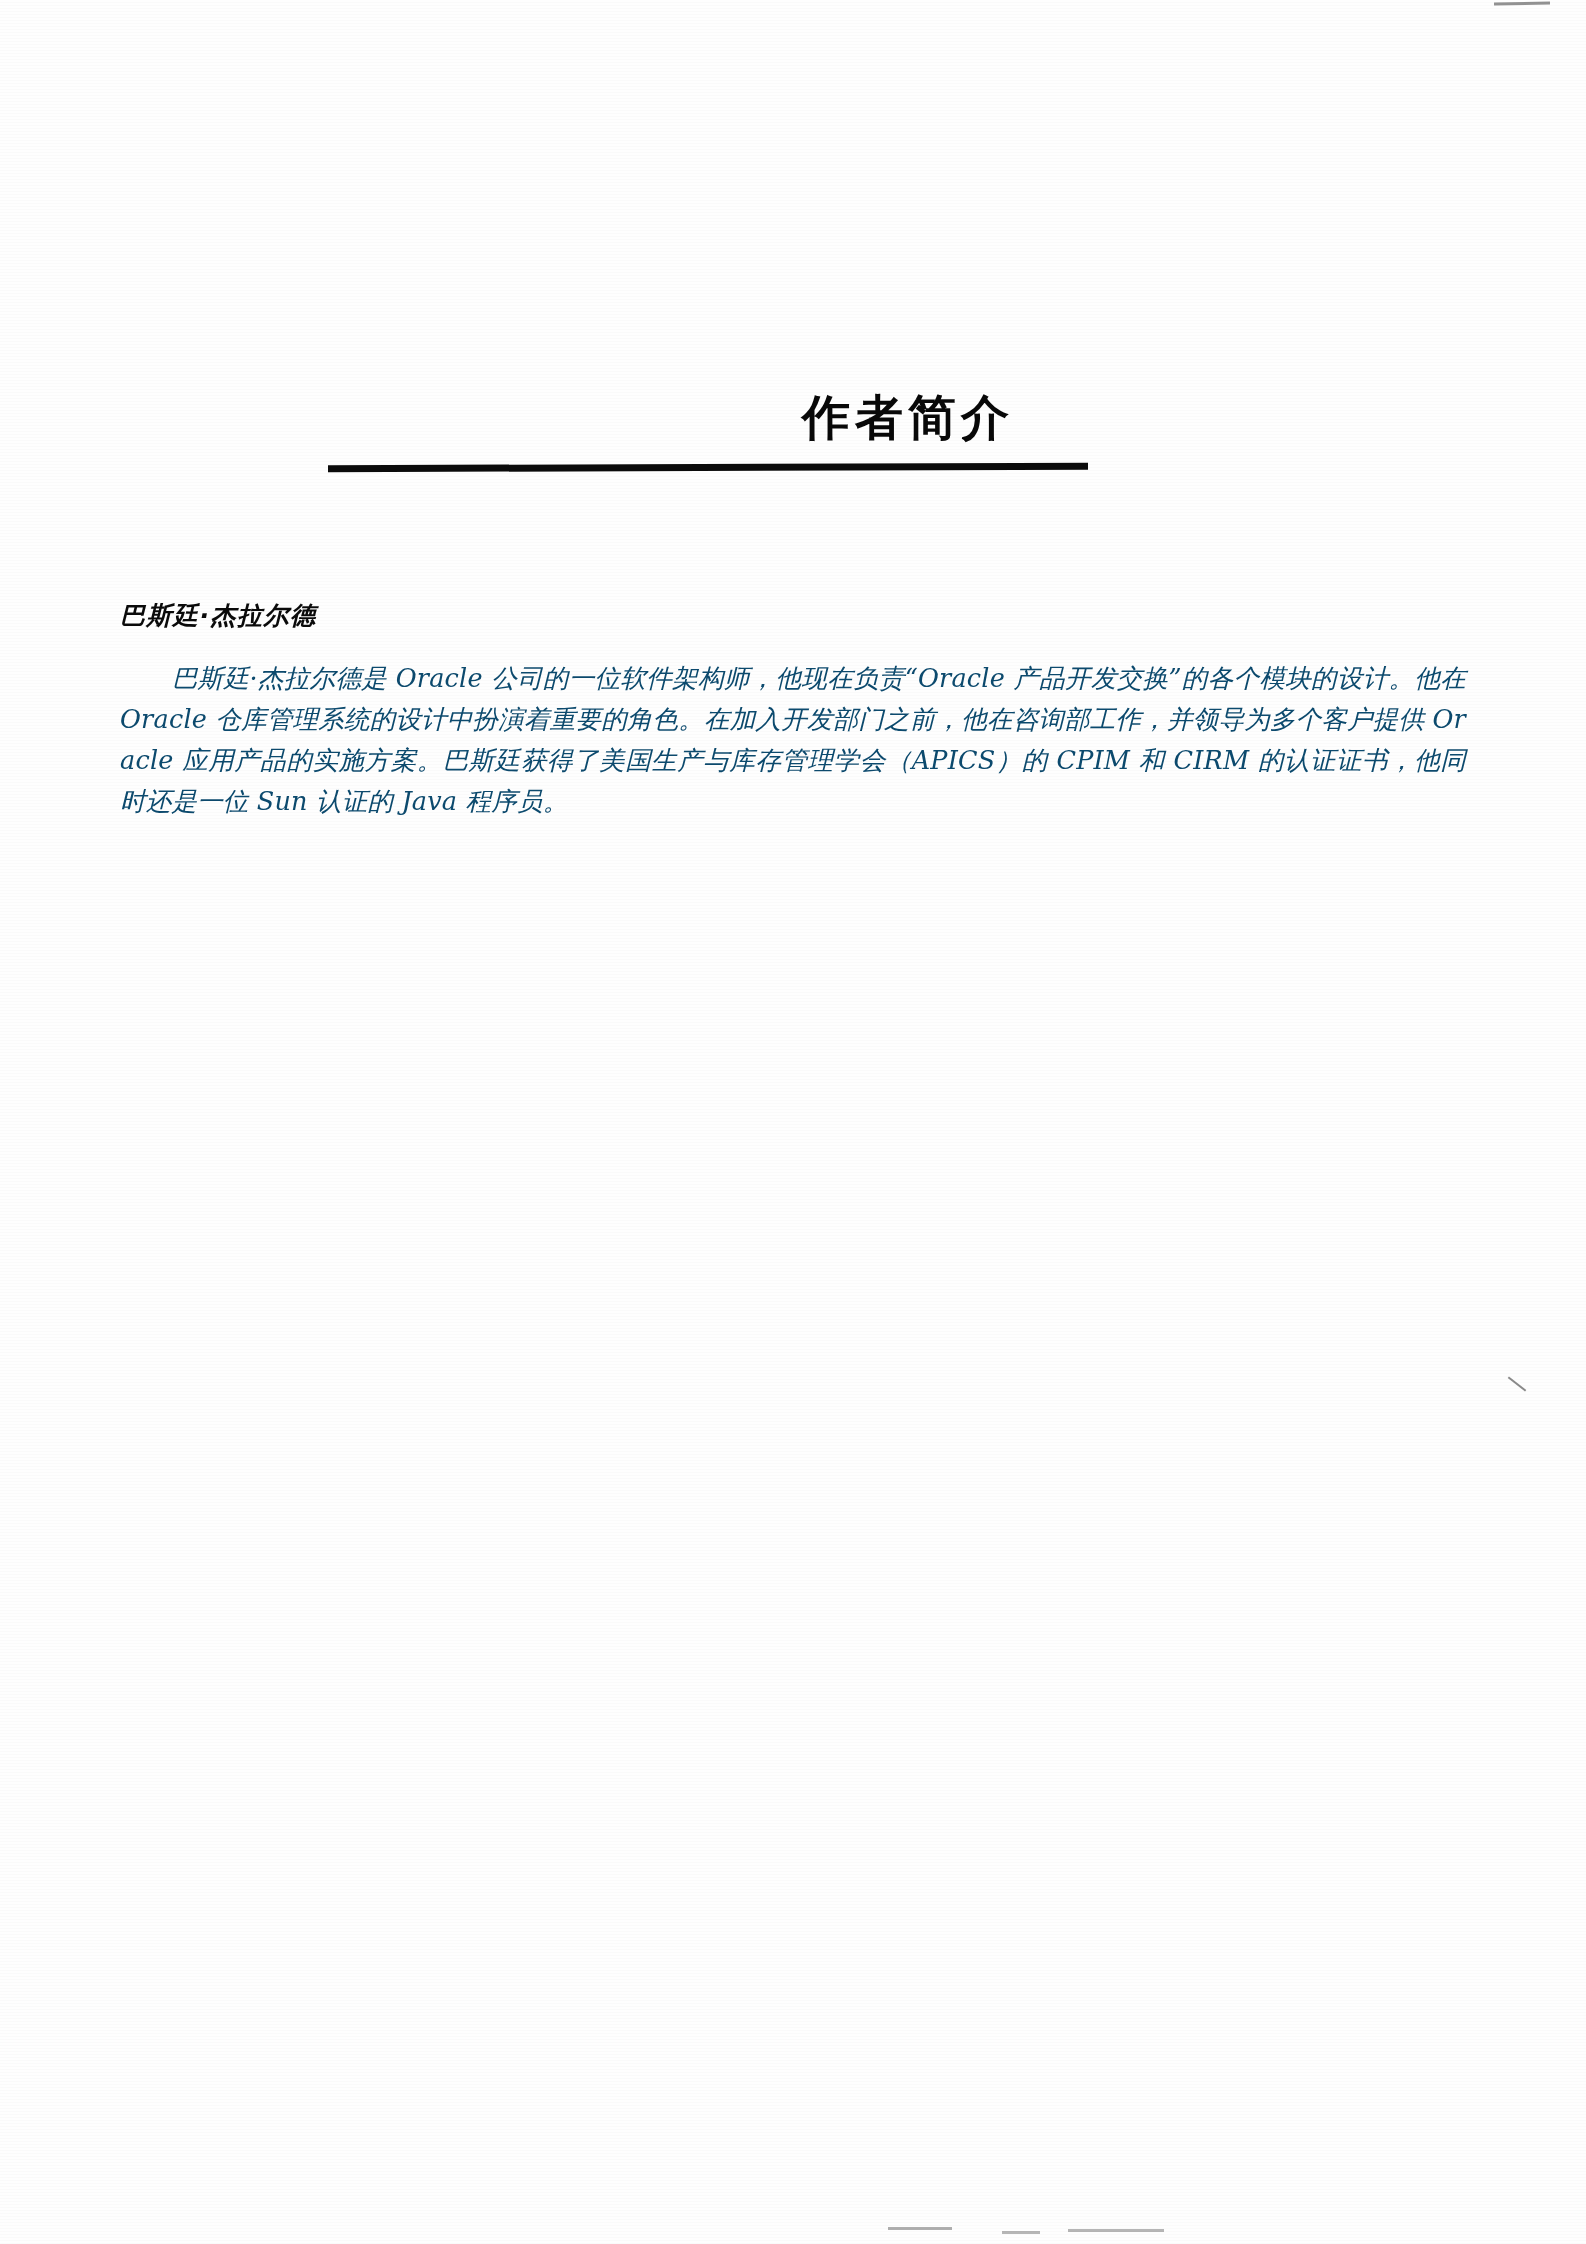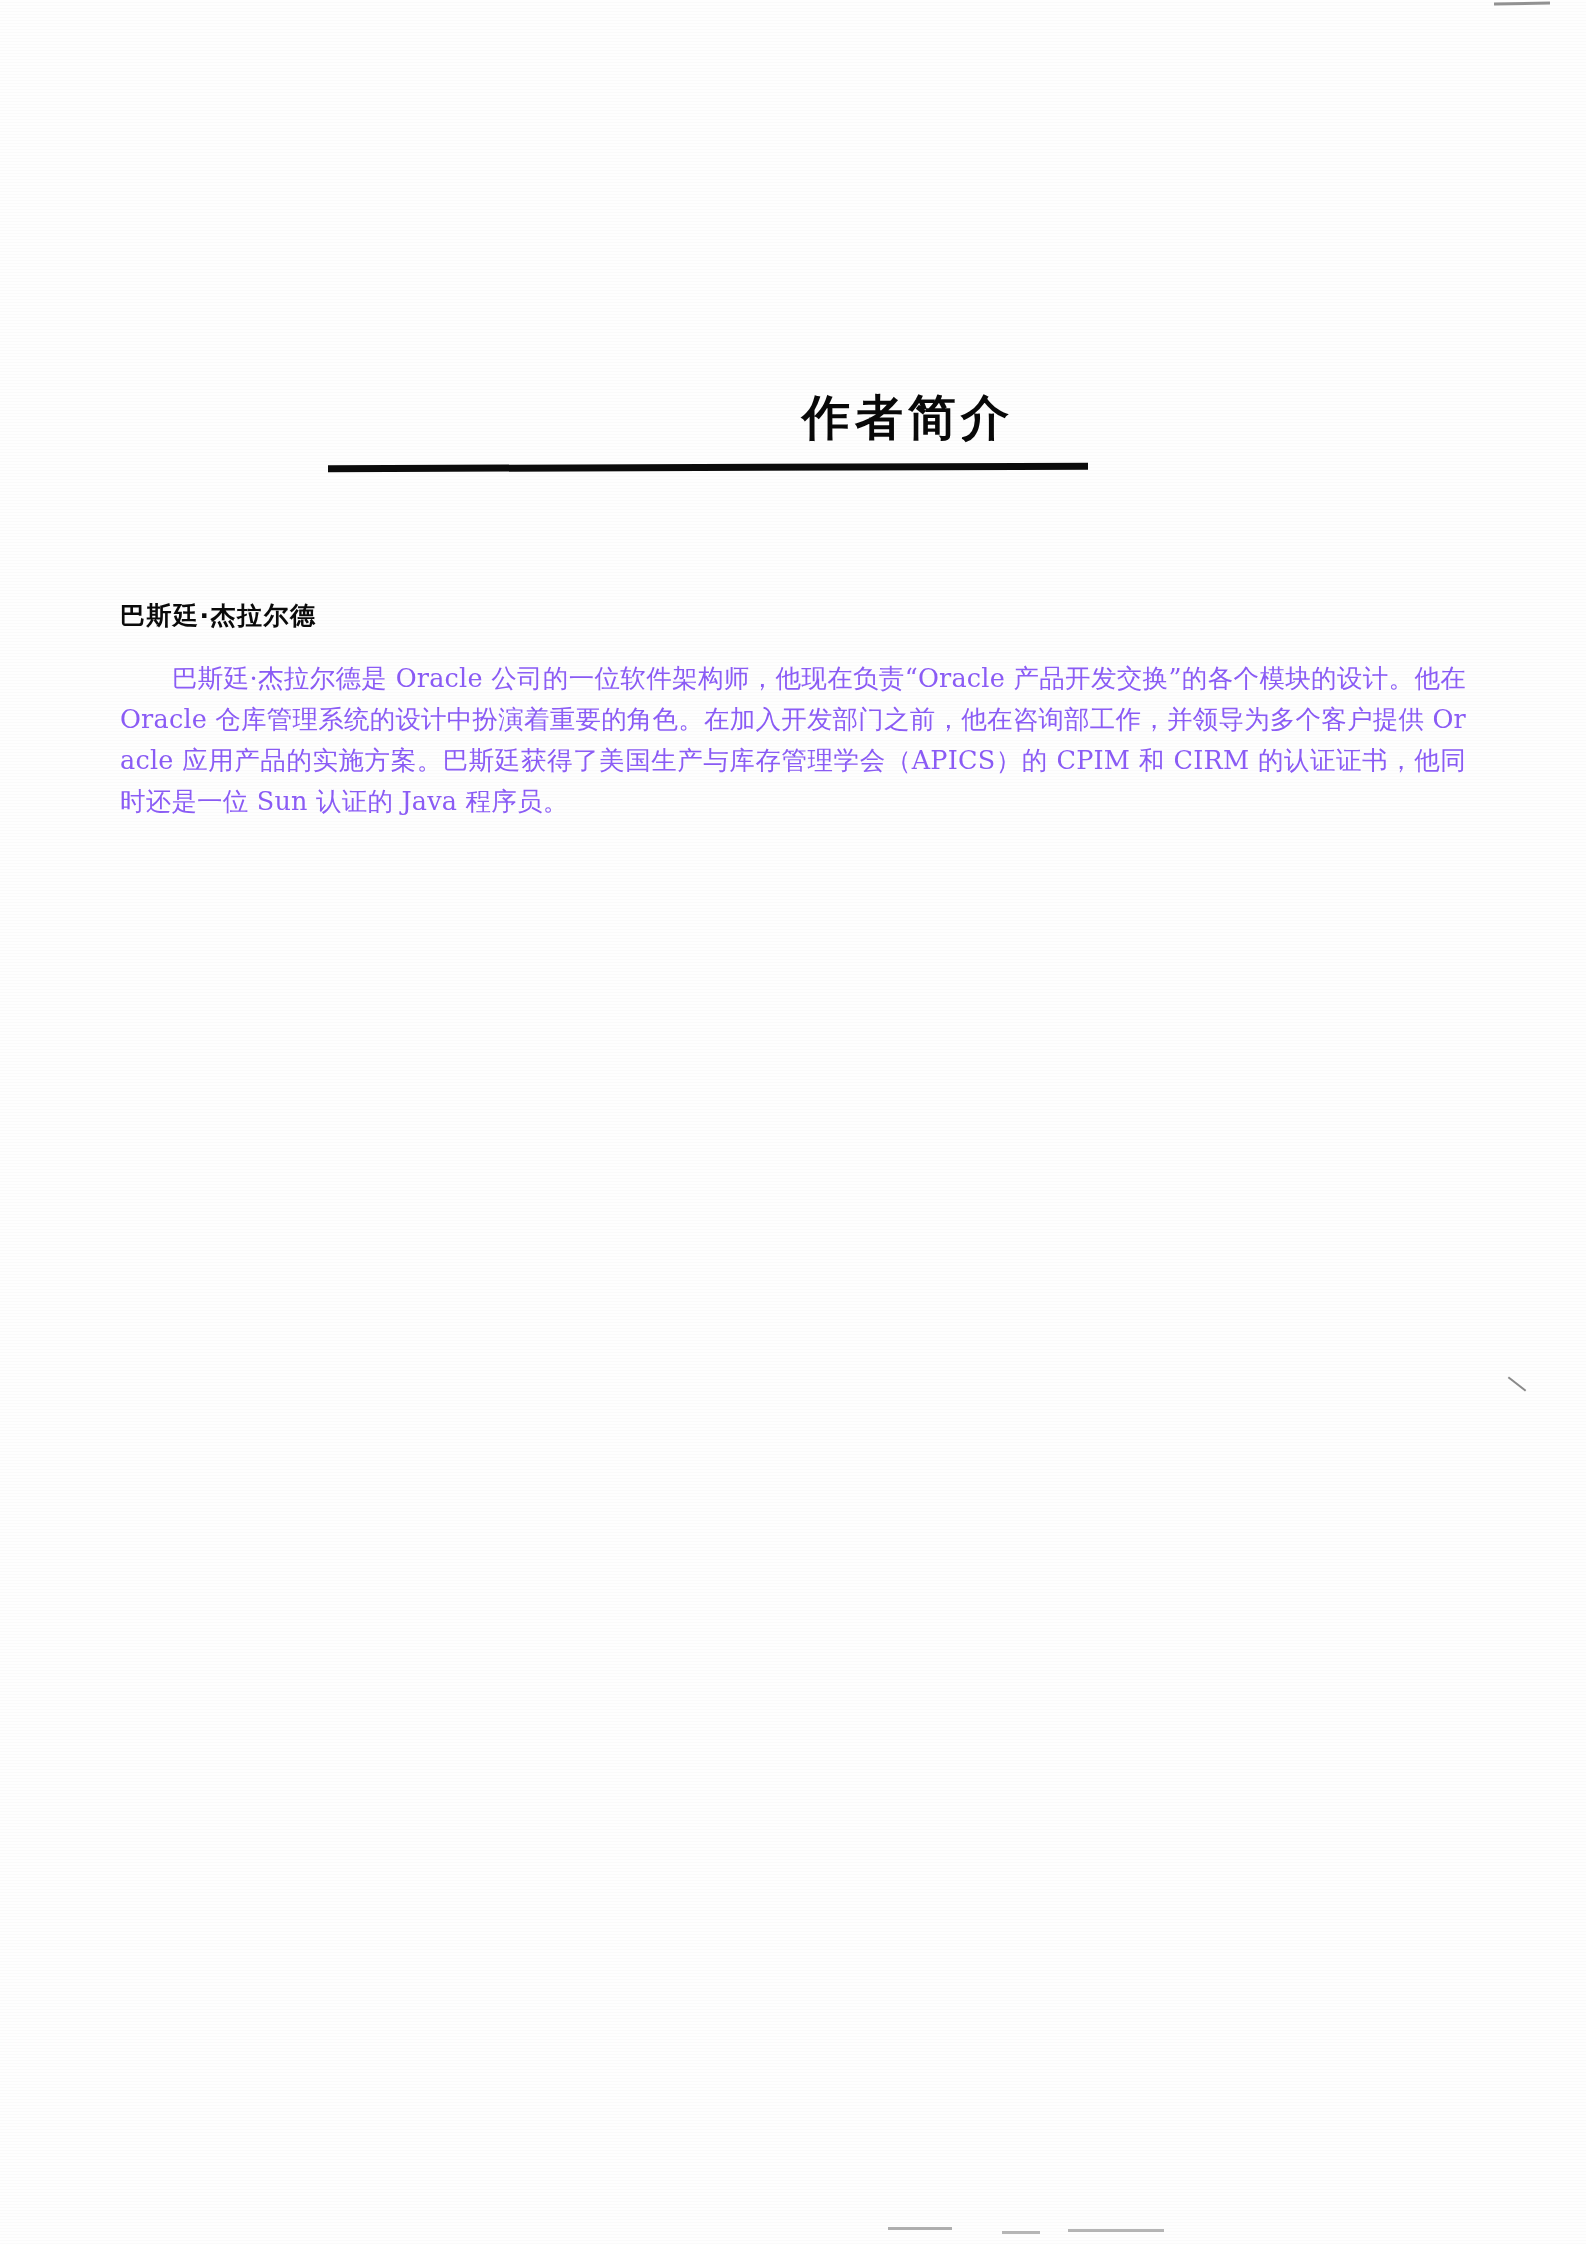--- a/index.html
+++ b/index.html
@@ -89,40 +89,41 @@
     height: 7px;
     background: #0b0b0b;
     width: 760px;
     margin: 22px 0 0 208px;
     transform: rotate(-0.18deg);
   }
 
   
   .section {
     margin-top: 96px;
+    font-style: italic;
   }
   .section.first { margin-top: 128px; }
 
   .section-heading {
     font-family: "DejaVu Sans", "Liberation Sans", sans-serif;
     font-weight: bold;
     font-size: 25px;
     letter-spacing: 1.5px;
     color: #0a0a0a;
     margin: 0 0 26px 0;
   }
 
   .para {
     font-size: 25.5px;
     line-height: 41px;
     text-align: justify;
     text-justify: inter-character;
     text-indent: 52px;
     margin: 0;
-    color: #8b5cf6;
+    color: #0c4a6e;
     letter-spacing: 0.2px;
     word-break: break-all;
   }
 
   
   #grain {
     position: absolute;
     inset: 0;
     pointer-events: none;
     opacity: .035;

